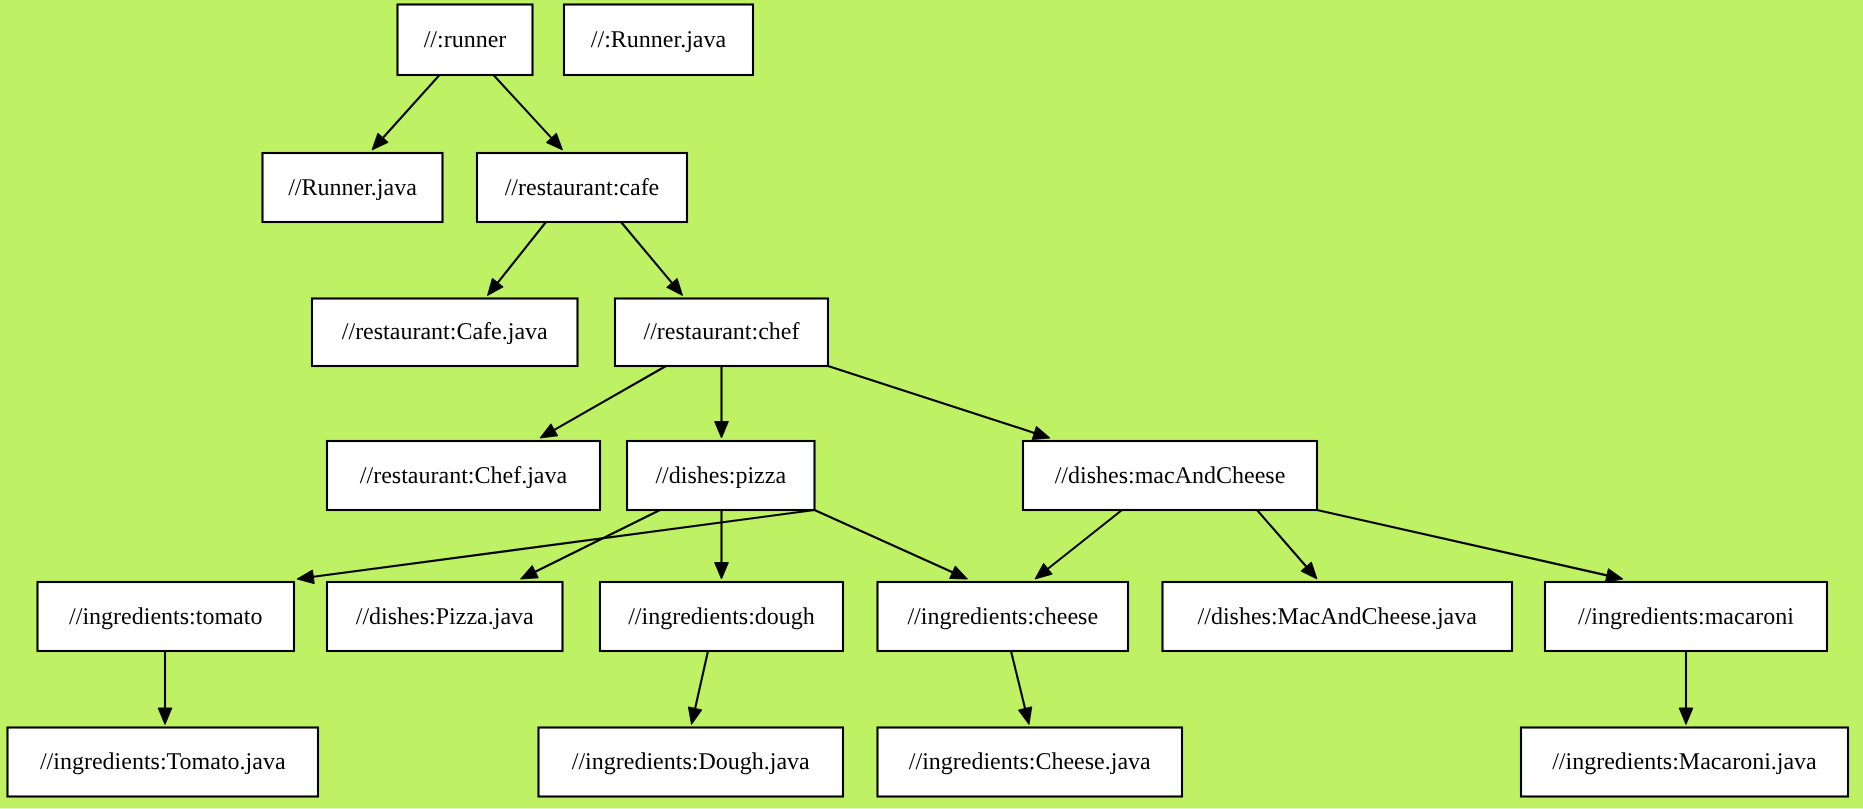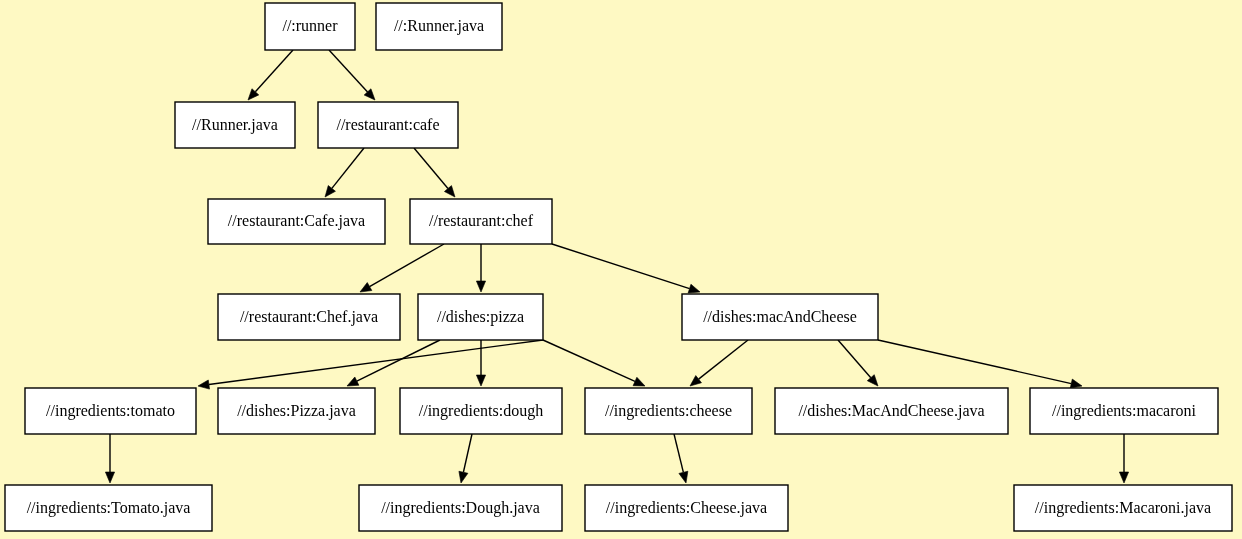--- a/index.html
+++ b/index.html
@@ -4,21 +4,21 @@
 <style>
   html, body {
     margin: 0;
     padding: 0;
     background: #ffffff;
   }
   #graph-root {
     position: relative;
     width: 1242px;
     height: 539px;
-    background: #fef9c3;
+    background: #bef264;
     font-family: "Liberation Serif", "DejaVu Serif", serif;
     overflow: hidden;
   }
   #graph-svg {
     display: block;
     width: 1242px;
     height: 539px;
   }
   .node-box {
     fill: #ffffff;

